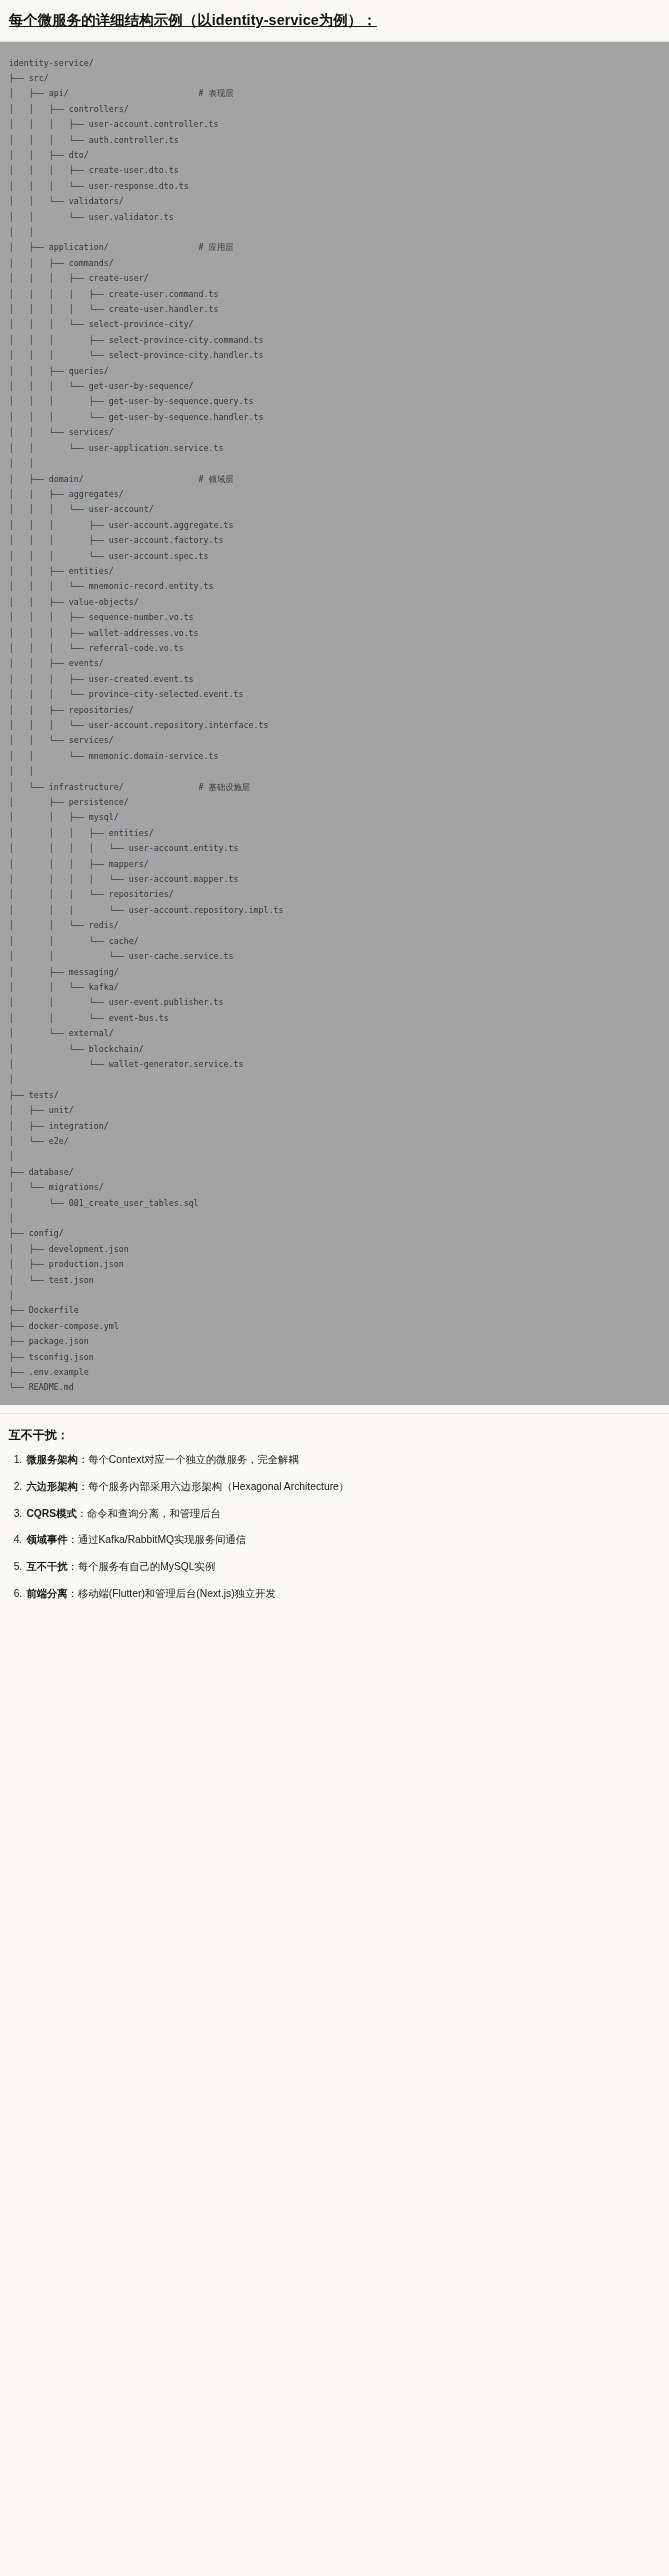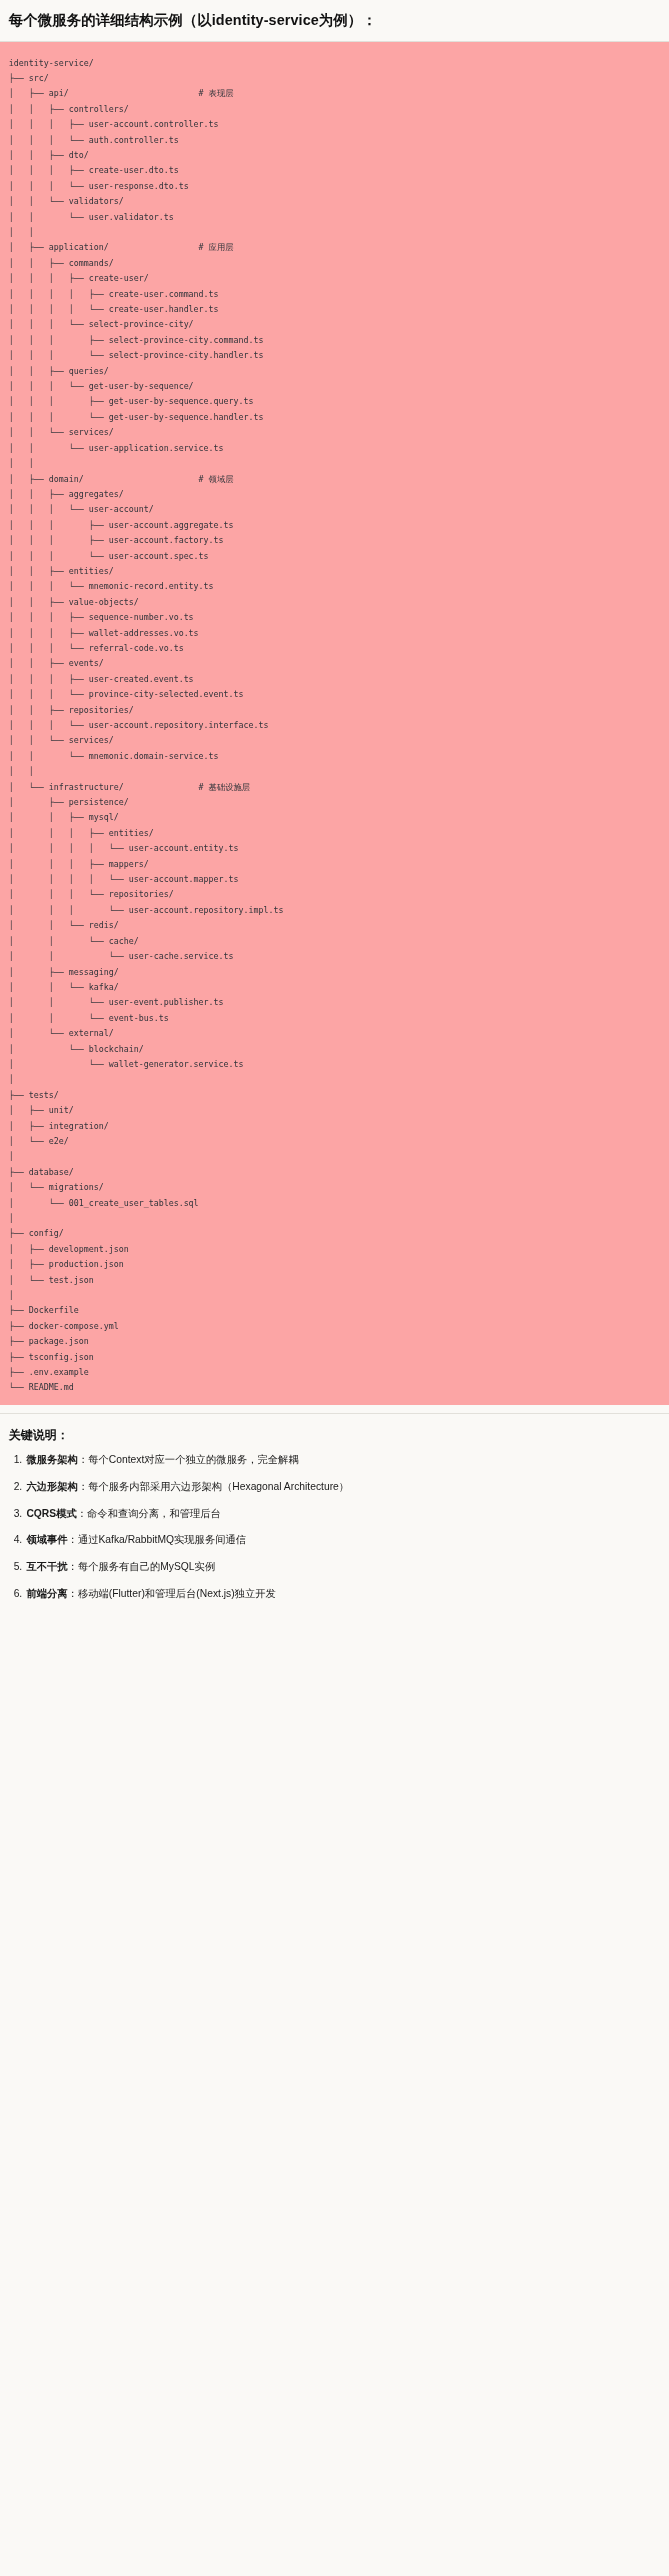--- a/index.html
+++ b/index.html
@@ -17,34 +17,35 @@
   .page {
     width: 669px;
     box-sizing: border-box;
   }
 
   
   .doc-header {
     padding: 11.3px 8.8px 10px 8.8px;
     border-bottom: 0.6px solid #e2e0da;
     background: #faf9f6;
+    text-decoration: underline;
   }
   .doc-title {
     font-size: 14.4px;
     font-weight: bold;
     line-height: 1.35;
     letter-spacing: 0.1px;
     color: #111111;
     margin: 0;
   }
 
   
   .tree-block {
     padding: 13.8px 8.8px 8.8px 8.8px;
-    background: #fca5a5;
+    background: #a3a3a3;
   }
   pre.tree {
     margin: 0;
     font-family: "DejaVu Sans Mono", "Liberation Mono", monospace;
     font-size: 8.3px;
     line-height: 15.4px;
     color: #30343a;
     white-space: pre;
     letter-spacing: 0px;
     tab-size: 4;
@@ -188,21 +189,21 @@
 ├── docker-compose.yml
 ├── package.json
 ├── tsconfig.json
 ├── .env.example
 └── README.md</pre>
   </div>
 
   <div class="section-divider"></div>
 
   <div class="keypoints">
-    <h2 class="keypoints-title">关键说明：</h2>
+    <h2 class="keypoints-title">互不干扰：</h2>
     <ol class="kp-list">
       <li>
         <span class="kp-term">微服务架构</span><span class="kp-sep">：</span><span class="kp-desc">每个Context对应一个独立的微服务，完全解耦</span>
       </li>
       <li>
         <span class="kp-term">六边形架构</span><span class="kp-sep">：</span><span class="kp-desc">每个服务内部采用六边形架构（Hexagonal Architecture）</span>
       </li>
       <li>
         <span class="kp-term">CQRS模式</span><span class="kp-sep">：</span><span class="kp-desc">命令和查询分离，和管理后台</span>
       </li>

